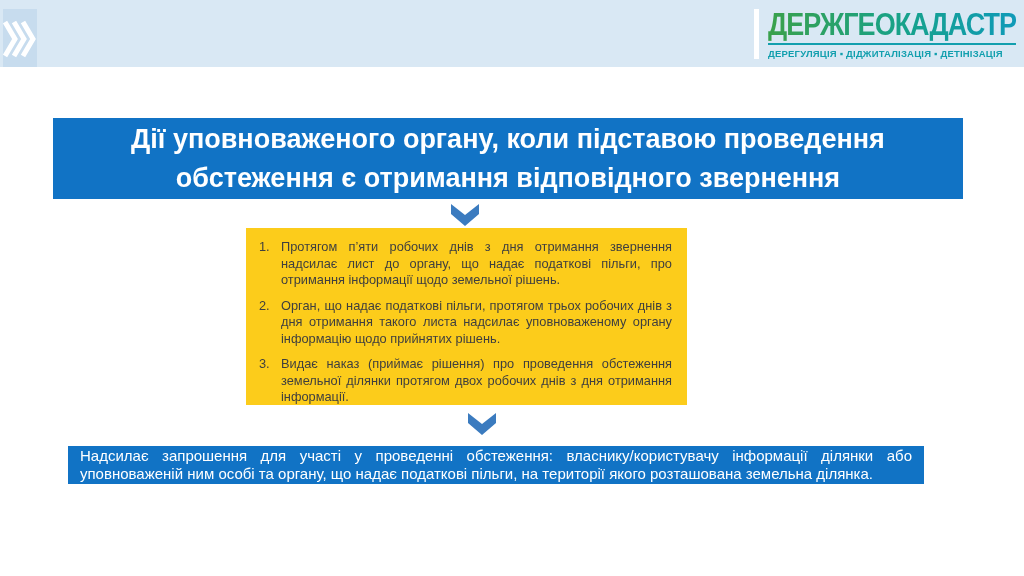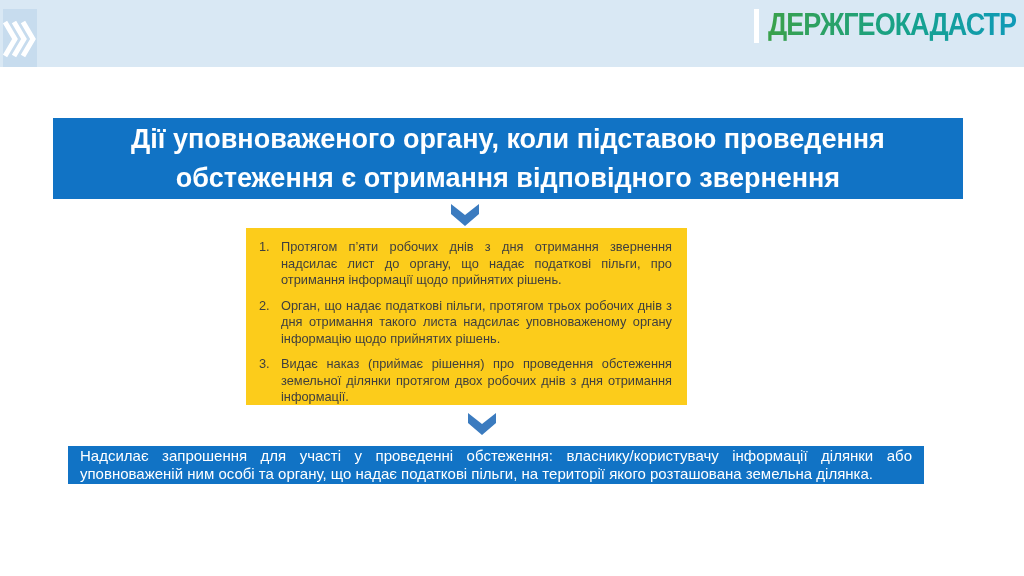--- a/index.html
+++ b/index.html
@@ -21,21 +21,21 @@
     position:absolute;left:90px;right:264px;top:0;height:67px;
     display:flex;align-items:center;justify-content:center;
     color:var(--header-title,#1f4e79);font-weight:bold;font-size:17.5px;
     letter-spacing:.2px;white-space:nowrap;
   }
   
   .logo{
     position:absolute;right:8px;top:9px;display:flex;align-items:stretch;
   }
   .logo-separator{width:5px;background:#fff;margin-right:9px;}
-  .logo-body{display:flex;flex-direction:row;align-items:flex-start;}
+  .logo-body{display:flex;flex-direction:column;align-items:flex-start;}
   .logo-name{
     font-weight:bold;font-size:27px;line-height:27px;letter-spacing:-1px;
     transform:scaleY(1.18);transform-origin:center top;
     background:linear-gradient(90deg,#3aa14b 0%,#16a28b 55%,#0f9ab8 100%);
     -webkit-background-clip:text;background-clip:text;
     -webkit-text-fill-color:transparent;color:#16a28b;
     white-space:nowrap;margin-bottom:7px;
   }
   .logo-underline{height:2px;width:100%;background:var(--tagline-teal,#2aa7ac);margin-bottom:3px;}
   .logo-tagline{
@@ -82,36 +82,37 @@
         <polyline points="2,13 12,30 2,47" fill="none" stroke="#ffffff" stroke-width="5"></polyline>
         <polyline points="11,13 21,30 11,47" fill="none" stroke="#ffffff" stroke-width="5"></polyline>
         <polyline points="20,13 30,30 20,47" fill="none" stroke="#ffffff" stroke-width="5"></polyline>
       </svg>
     </div>
     <div class="logo">
       <div class="logo-separator"></div>
       <div class="logo-body">
         <div class="logo-name">ДЕРЖГЕОКАДАСТР</div>
         <div class="logo-underline"></div>
+        <div class="logo-tagline">ДЕРЕГУЛЯЦІЯ ▪ ДІДЖИТАЛІЗАЦІЯ ▪ ДЕТІНІЗАЦІЯ</div>
       </div>
     </div>
   </div>
 
   <div class="title-banner">Дії уповноваженого органу, коли підставою проведення обстеження є отримання відповідного звернення</div>
 
   <div class="down-arrow down-arrow-1">
     <svg width="32" height="24" viewBox="0 0 32 24" aria-hidden="true">
       <path d="M2,1 L16,12 L30,1 L30,11 L16,23 L2,11 Z" fill="#3b7bbf"></path>
     </svg>
   </div>
 
   <div class="steps-panel">
     <div class="step">
       <span class="step-number">1.</span>
-      <span class="step-text">Протягом п’яти робочих днів з дня отримання звернення надсилає лист до органу, що надає податкові пільги, про отримання інформації щодо прийнятих рішень.</span>
+      <span class="step-text">Протягом п’яти робочих днів з дня отримання звернення надсилає лист до органу, що надає податкові пільги, про отримання інформації щодо земельної рішень.</span>
     </div>
     <div class="step">
       <span class="step-number">2.</span>
       <span class="step-text">Орган, що надає податкові пільги, протягом трьох робочих днів з дня отримання такого листа надсилає уповноваженому органу інформацію щодо прийнятих рішень.</span>
     </div>
     <div class="step">
       <span class="step-number">3.</span>
       <span class="step-text">Видає наказ (приймає рішення) про проведення обстеження земельної ділянки протягом двох робочих днів з дня отримання інформації.</span>
     </div>
   </div>

